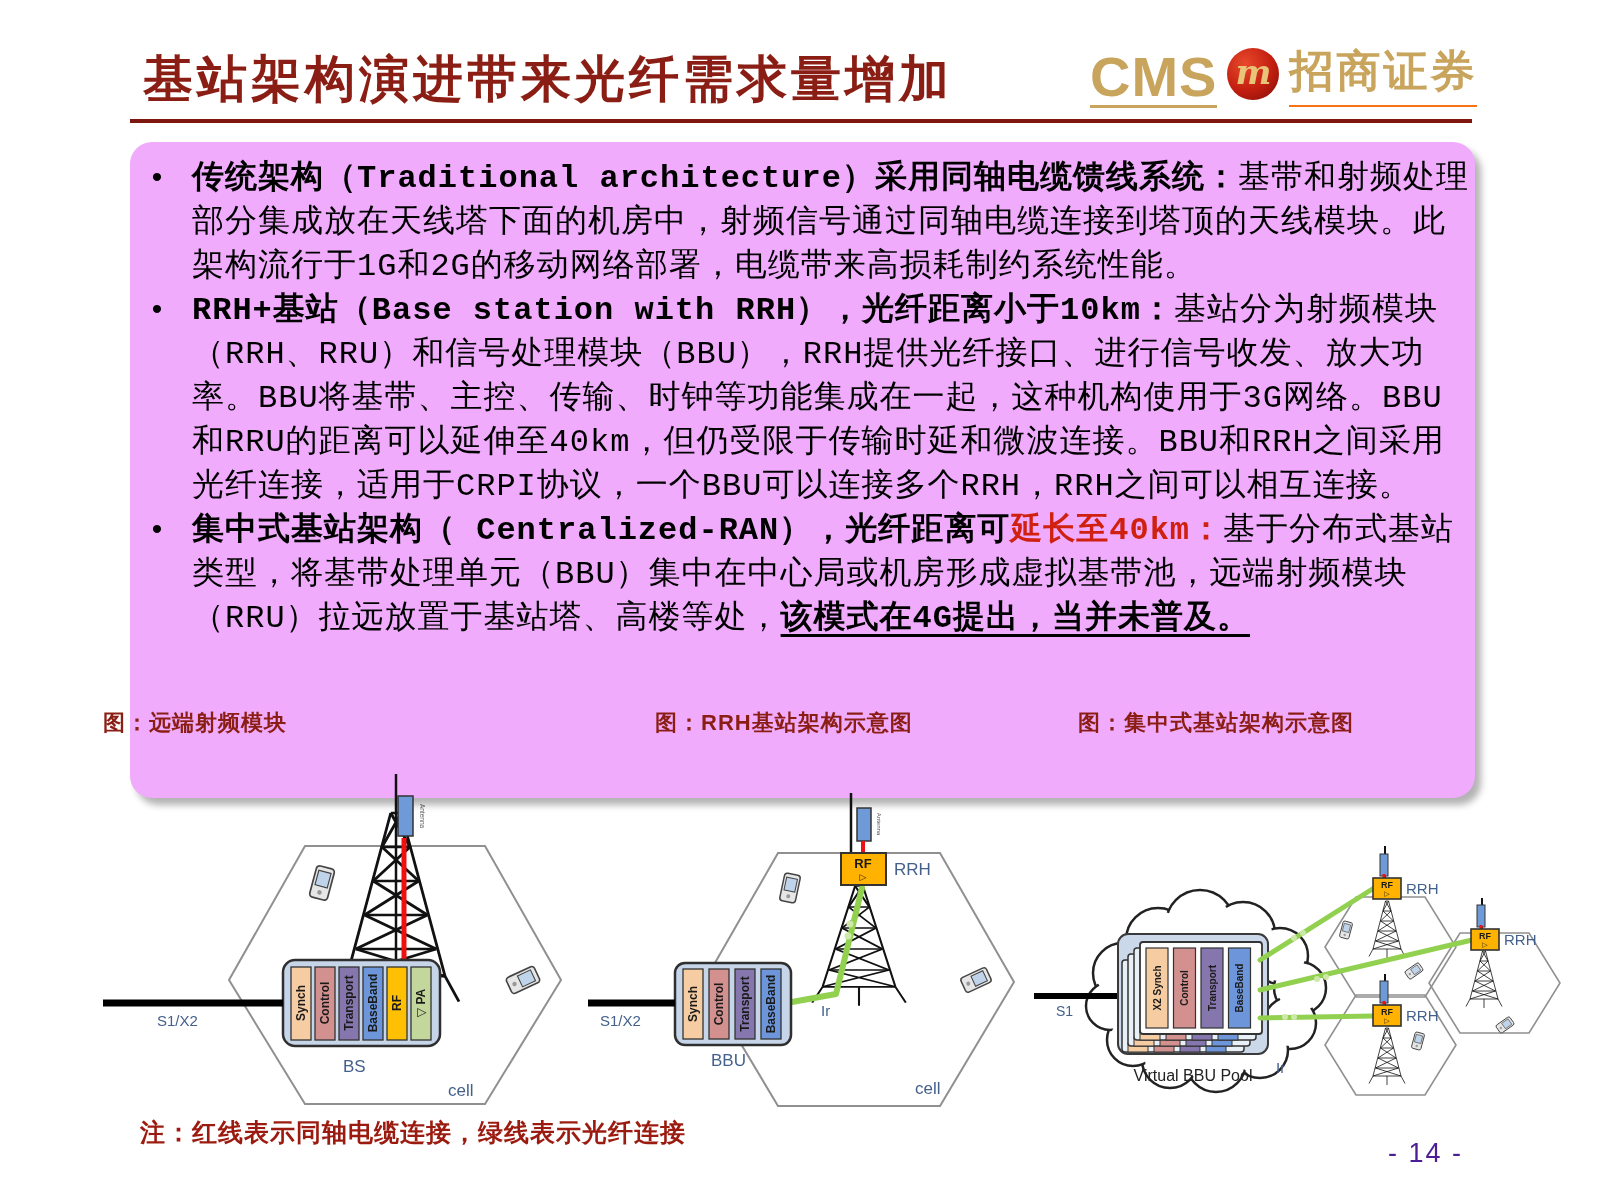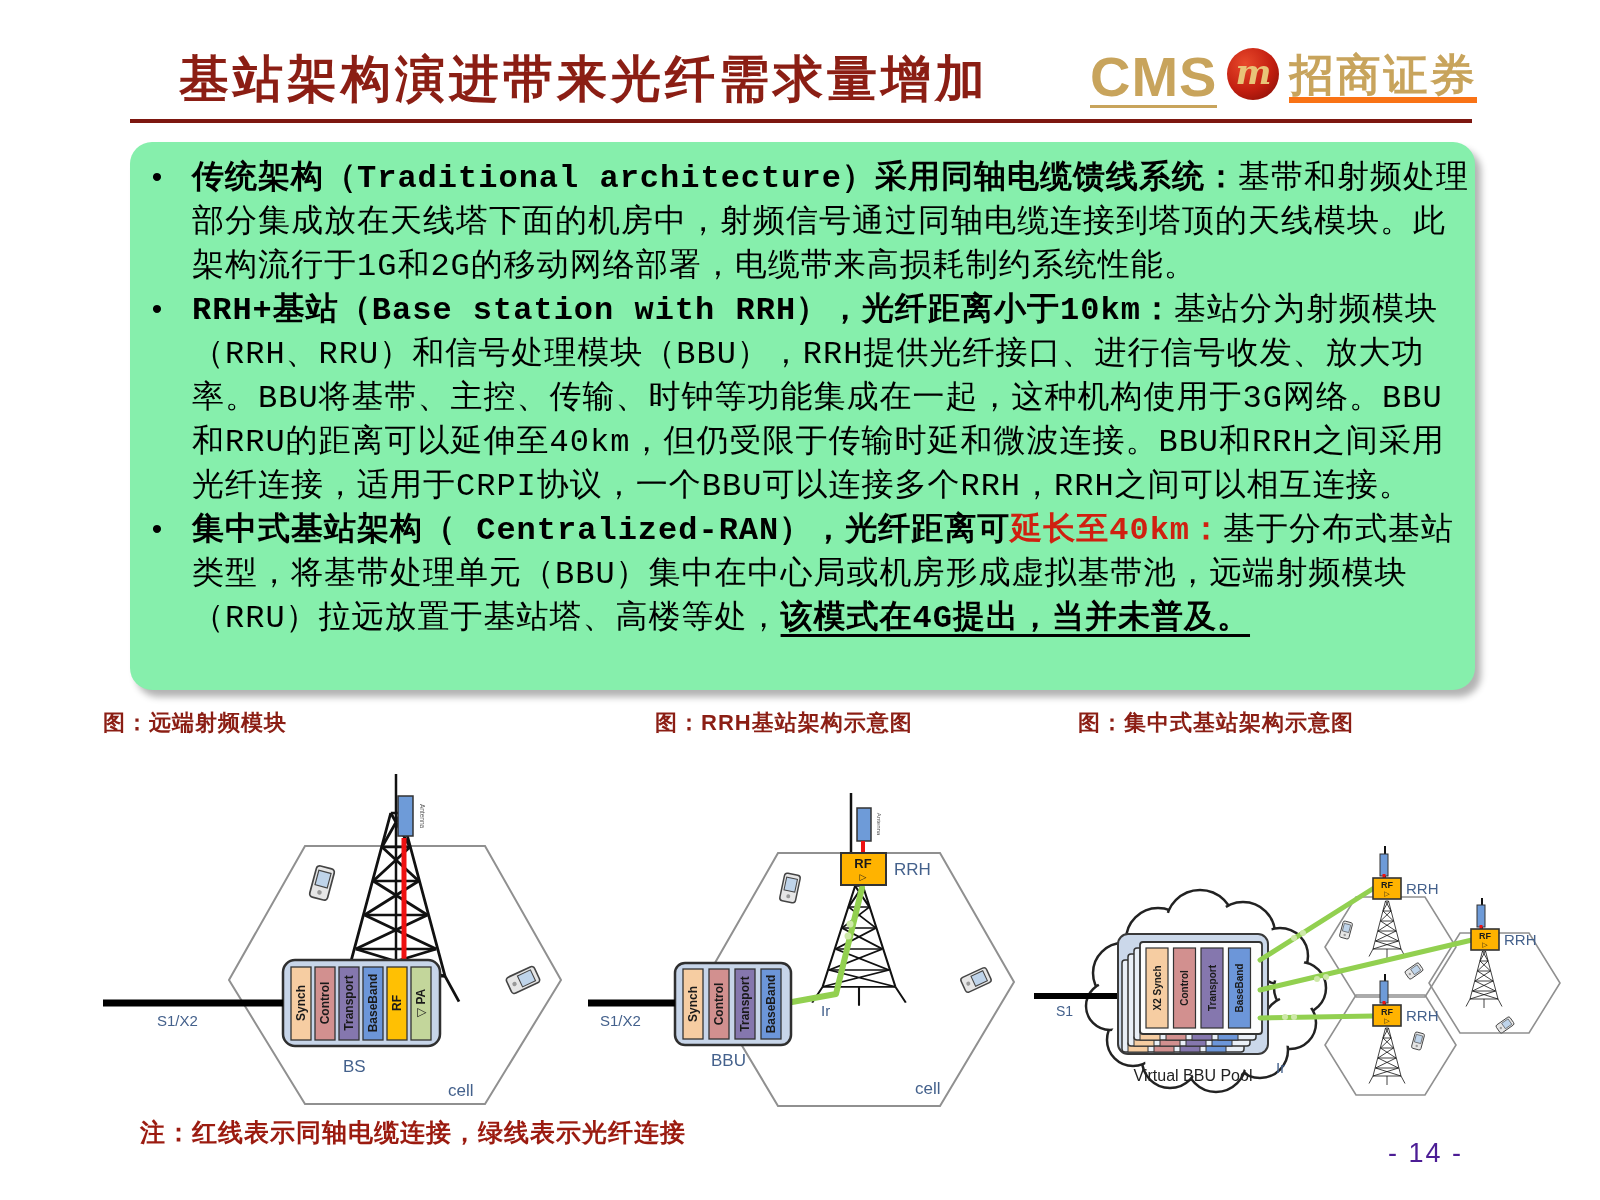--- a/index.html
+++ b/index.html
@@ -2,36 +2,36 @@
 <html><head>
 <meta charset="utf-8">
 <style>
   html,body{margin:0;padding:0;}
   body{width:1600px;height:1200px;position:relative;background:#fff;overflow:hidden;
        font-family:"Liberation Sans","DejaVu Sans",sans-serif;}
   .slide{position:absolute;inset:0;}
 
   
   .title{position:absolute;left:143px;top:46px;font-size:50px;font-weight:bold;
-         color:#8B1E14;letter-spacing:4px;font-family:Liberation Mono, monospace;margin-left:36px;}
+         color:#8B1E14;letter-spacing:4px;font-family:Liberation Mono, monospace;}
   .title-rule{position:absolute;left:130px;top:119px;width:1342px;height:4px;background:#7D1710;}
   .logo{position:absolute;left:1090px;top:48px;display:flex;align-items:center;gap:10px;}
   .logo-cms{font-size:56px;font-weight:bold;color:#C8A45C;line-height:1;
             border-bottom:3px solid #C8A45C;letter-spacing:1px;}
   .logo-globe{width:52px;height:52px;border-radius:50%;margin-bottom:8px;
       background:radial-gradient(circle at 35% 30%,#E8492B 0%,#C21E10 55%,#7A0D06 100%);
       display:flex;align-items:center;justify-content:center;}
   .logo-globe span{color:#E8C478;font-size:34px;font-weight:bold;line-height:1;
       font-family:"DejaVu Serif",serif;font-style:italic;transform:translateY(-2px);}
   .logo-cn{font-size:44px;font-weight:bold;color:#C8A45C;line-height:1;letter-spacing:3px;
-           border-bottom:6px solid #f97316;}
+           border-bottom:2px solid #f97316;padding-bottom:12px;}
 
   
-  .content-box{position:absolute;left:130px;top:142px;width:1345px;height:548px;
-      background:#86efac;border-radius:22px;box-shadow:6px 7px 7px rgba(0,0,0,0.30);
+  .content-box{position:absolute;left:130px;top:142px;width:1345px;height:656px;
+      background:#f0abfc;border-radius:22px;box-shadow:6px 7px 7px rgba(0,0,0,0.30);
       box-sizing:border-box;padding-top:15px;}
   ul.bullets{list-style:none;margin:0;padding:0;}
   ul.bullets li{position:relative;padding-left:62px;padding-right:4px;
       font-size:32px;line-height:44px;color:#000;letter-spacing:1px;
       font-family:"Liberation Mono","DejaVu Sans Mono",monospace;overflow-wrap:break-word;}
   ul.bullets li::before{content:"\2022";position:absolute;left:18px;top:0;font-size:30px;color:#000;}
   .seg-b{font-weight:bold;}
   .seg-red{color:#D02010;}
   .seg-u{text-decoration:underline;text-decoration-thickness:3px;text-underline-offset:7px;}
 

